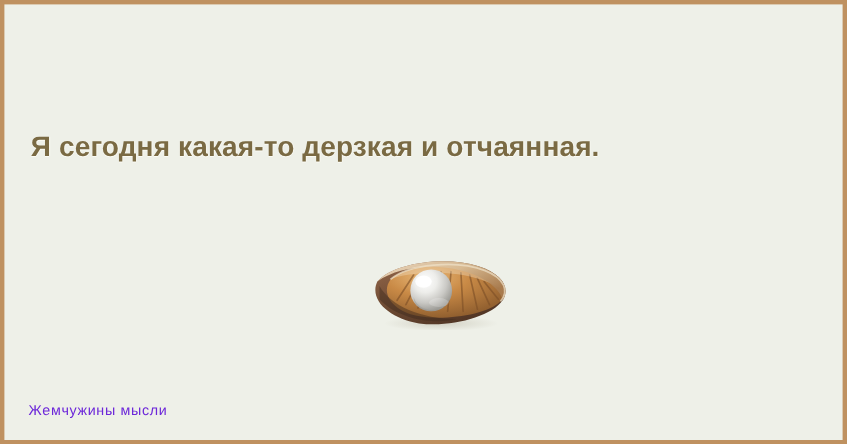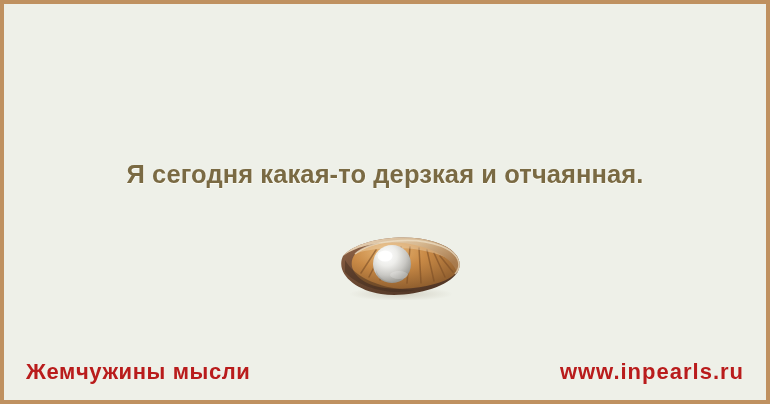--- a/index.html
+++ b/index.html
@@ -19,24 +19,23 @@
     overflow: hidden;
     font-family: "Liberation Sans", sans-serif;
   }
 
   
   .quote {
     position: absolute;
     left: 0;
     right: 0;
     top: 108px;
-    text-align: center;
+    text-align: left;
     padding: 0 24px;
     box-sizing: border-box;
-    margin-top: 40px;
   }
 
   .quote-line {
     display: block;
     font-family: "Liberation Sans", sans-serif;
     font-weight: bold;
     font-size: 25.5px;
     line-height: 45px;
     letter-spacing: 0.1px;
     color: #7a6a43;
@@ -69,23 +68,23 @@
     box-sizing: border-box;
     padding: 0 22px;
     display: flex;
     align-items: center;
     justify-content: space-between;
   }
 
   .footer-brand,
   .footer-url {
     font-family: "Liberation Sans", sans-serif;
-    font-size: 22px;
-    font-weight: bold;
-    color: #b91c1c;
+    font-size: 13px;
+    font-weight: normal;
+    color: #6d28d9;
     letter-spacing: 0.6px;
     white-space: nowrap;
     text-decoration: none;
   }
 
   .footer-url {
     letter-spacing: 1px;
   }
 </style>
 </head>
@@ -156,16 +155,15 @@
 
       <circle cx="61" cy="34" r="19" fill="url(#pearlGrad)"></circle>
       <ellipse cx="54" cy="26" rx="7.5" ry="5.5" fill="#ffffff" opacity="0.92"></ellipse>
       <ellipse cx="68" cy="45" rx="9" ry="4" fill="#ffffff" opacity="0.2"></ellipse>
       <path d="M45 40 C48 50 58 54 70 51 C58 56 45 51 45 40 Z" fill="#8e8d88" opacity="0.35"></path>
     </svg>
   </div>
 
   <div class="footer">
     <span class="footer-brand">Жемчужины мысли</span>
-    <span class="footer-url">www.inpearls.ru</span>
   </div>
 
 </div>
 
 </body></html>

